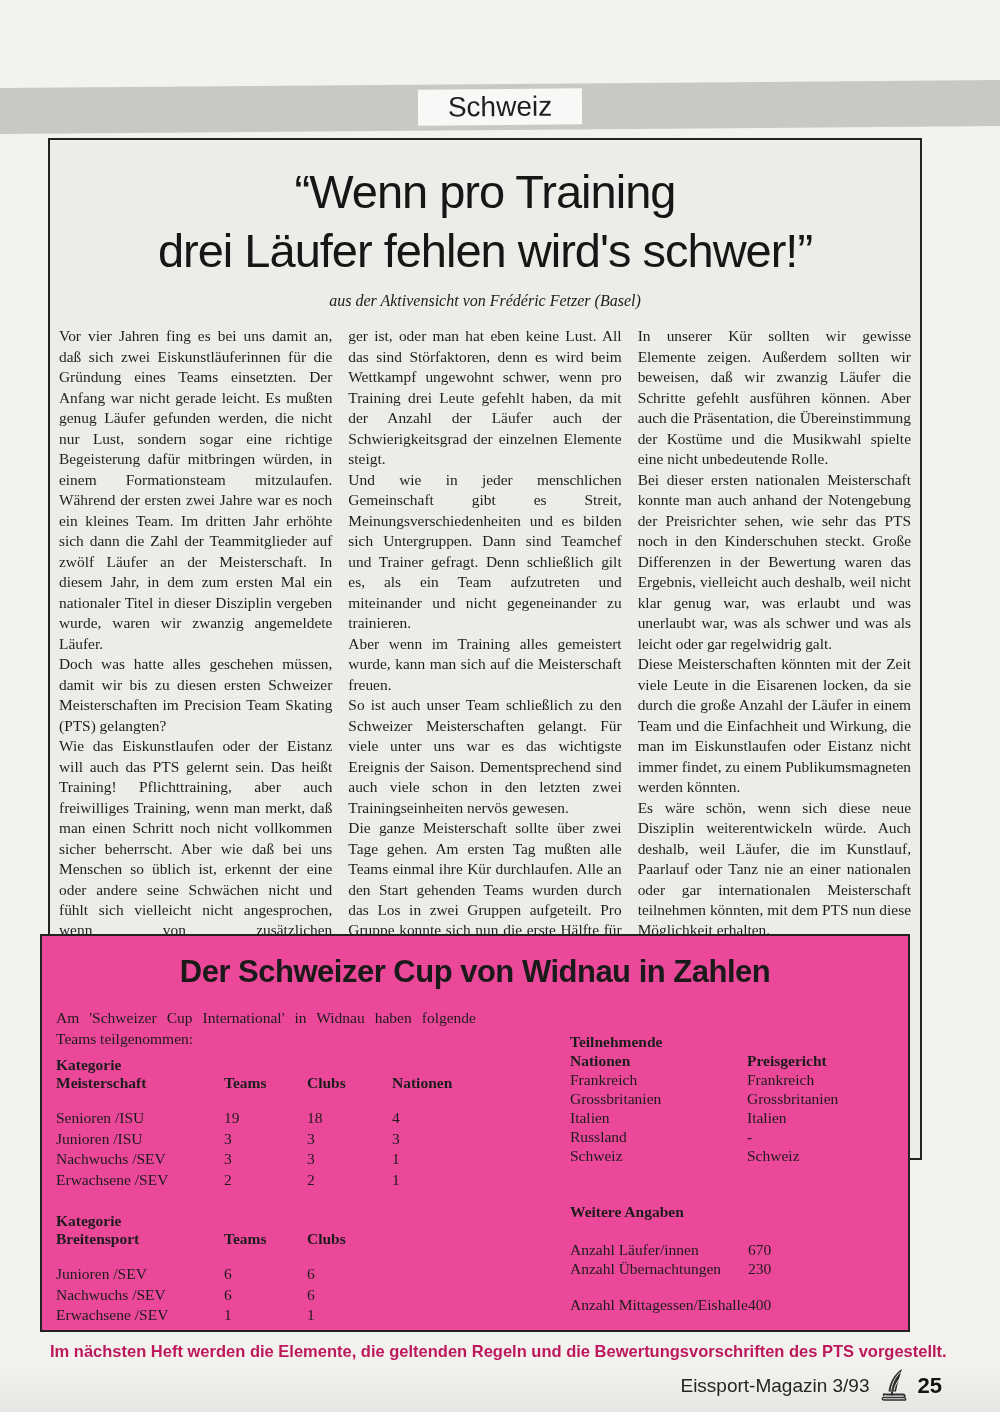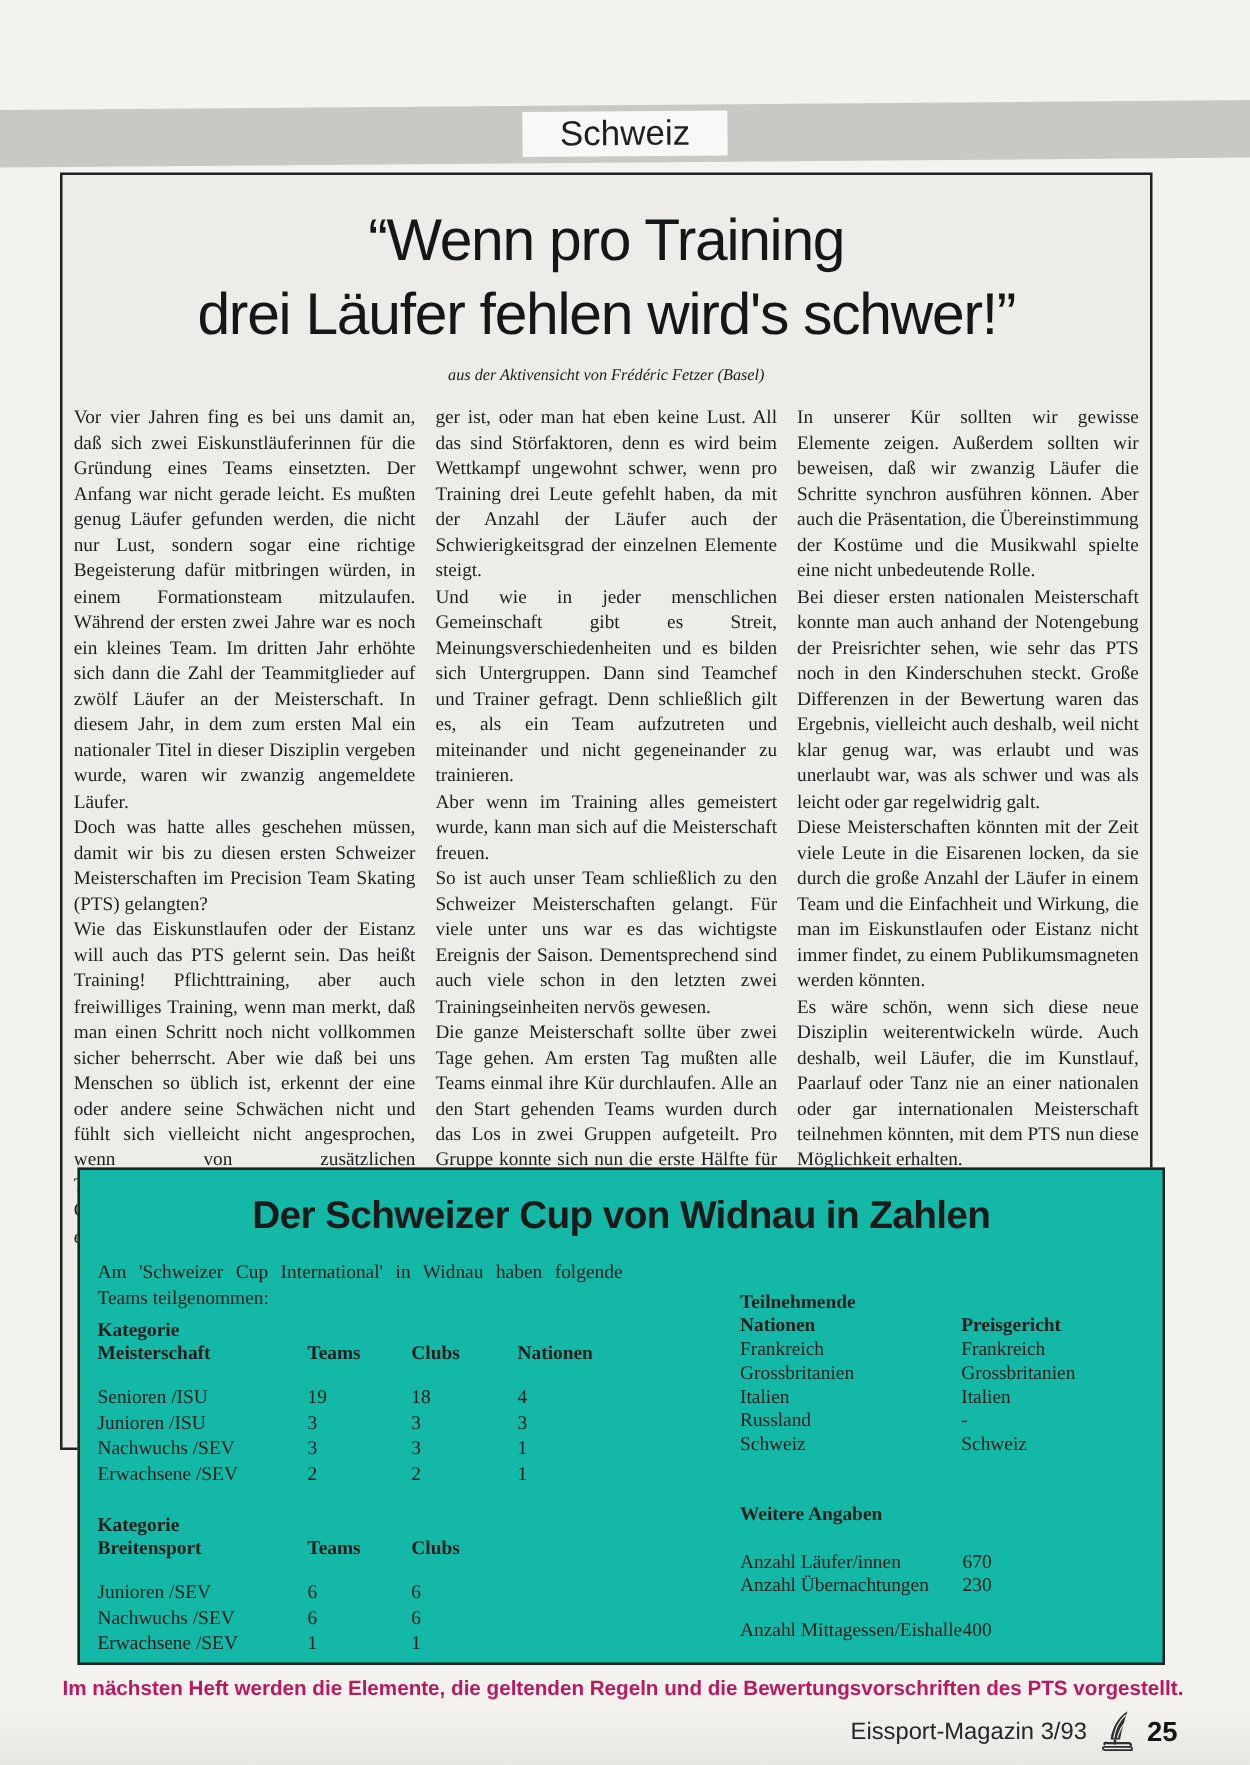--- a/index.html
+++ b/index.html
@@ -24,34 +24,34 @@
     border:2px solid #222; background:#edecE8; background:#edece8;
     box-sizing:border-box;
   }
   .headline {
     margin-top:22px; text-align:center;
     font-family:"Liberation Sans", sans-serif; font-size:47px; line-height:1.26;
     color:#161616; letter-spacing:-1px;
   }
   .byline {
     margin-top:12px; text-align:center; font-style:italic;
-    font-size:13px; color:#1b1b1b;
+    font-size:16px; color:#1b1b1b;
   }
   .cols {
     display:flex; gap:16px; margin-top:16px; padding:0 9px;
   }
   .col {
     flex:1; font-size:15.4px; line-height:1.33; text-align:justify;
     color:#1e1e1e;
   }
   .col p { margin:0; }
   
   .cup-box {
-    position:absolute; left:62px; top:934px; width:870px; height:398px;
-    border:2px solid #222; background:#14b8a6; box-sizing:border-box;
+    position:absolute; left:40px; top:934px; width:870px; height:398px;
+    border:2px solid #222; background:#ec4899; box-sizing:border-box;
     font-size:15.5px;
   }
   .cup-title {
     margin-top:18px; text-align:center;
     font-family:"Liberation Sans", sans-serif; font-weight:bold;
     font-size:31px; letter-spacing:-0.5px; color:#1a1a1a;
   }
   .cup-intro {
     position:absolute; left:14px; top:72px; width:420px;
     line-height:1.35; text-align:justify;
@@ -113,21 +113,21 @@
         <p>Wie das Eiskunstlaufen oder der Eistanz will auch das PTS gelernt sein. Das heißt Training! Pflichttraining, aber auch freiwilliges Training, wenn man merkt, daß man einen Schritt noch nicht vollkommen sicher beherrscht. Aber wie daß bei uns Menschen so üblich ist, erkennt der eine oder andere seine Schwächen nicht und fühlt sich vielleicht nicht angesprochen, wenn von zusätzlichen Trainingsmöglichkeiten gesprochen wird. Oder man kommt nicht ins Training, weil eine Party wichti-</p>
       </div>
       <div class="col">
         <p>ger ist, oder man hat eben keine Lust. All das sind Störfaktoren, denn es wird beim Wettkampf ungewohnt schwer, wenn pro Training drei Leute gefehlt haben, da mit der Anzahl der Läufer auch der Schwierigkeitsgrad der einzelnen Elemente steigt.</p>
         <p>Und wie in jeder menschlichen Gemeinschaft gibt es Streit, Meinungsverschiedenheiten und es bilden sich Untergruppen. Dann sind Teamchef und Trainer gefragt. Denn schließlich gilt es, als ein Team aufzutreten und miteinander und nicht gegeneinander zu trainieren.</p>
         <p>Aber wenn im Training alles gemeistert wurde, kann man sich auf die Meisterschaft freuen.</p>
         <p>So ist auch unser Team schließlich zu den Schweizer Meisterschaften gelangt. Für viele unter uns war es das wichtigste Ereignis der Saison. Dementsprechend sind auch viele schon in den letzten zwei Trainingseinheiten nervös gewesen.</p>
         <p>Die ganze Meisterschaft sollte über zwei Tage gehen. Am ersten Tag mußten alle Teams einmal ihre Kür durchlaufen. Alle an den Start gehenden Teams wurden durch das Los in zwei Gruppen aufgeteilt. Pro Gruppe konnte sich nun die erste Hälfte für das Goldfinal und die zweite Hälfte für das Silberfinal qualifizieren.</p>
       </div>
       <div class="col">
-        <p>In unserer Kür sollten wir gewisse Elemente zeigen. Außerdem sollten wir beweisen, daß wir zwanzig Läufer die Schritte synchron ausführen können. Aber auch die Präsentation, die Übereinstimmung der Kostüme und die Musikwahl spielte eine nicht unbedeutende Rolle.</p>
+        <p>In unserer Kür sollten wir gewisse Elemente zeigen. Außerdem sollten wir beweisen, daß wir zwanzig Läufer die Schritte gefehlt ausführen können. Aber auch die Präsentation, die Übereinstimmung der Kostüme und die Musikwahl spielte eine nicht unbedeutende Rolle.</p>
         <p>Bei dieser ersten nationalen Meisterschaft konnte man auch anhand der Notengebung der Preisrichter sehen, wie sehr das PTS noch in den Kinderschuhen steckt. Große Differenzen in der Bewertung waren das Ergebnis, vielleicht auch deshalb, weil nicht klar genug war, was erlaubt und was unerlaubt war, was als schwer und was als leicht oder gar regelwidrig galt.</p>
         <p>Diese Meisterschaften könnten mit der Zeit viele Leute in die Eisarenen locken, da sie durch die große Anzahl der Läufer in einem Team und die Einfachheit und Wirkung, die man im Eiskunstlaufen oder Eistanz nicht immer findet, zu einem Publikumsmagneten werden könnten.</p>
         <p>Es wäre schön, wenn sich diese neue Disziplin weiterentwickeln würde. Auch deshalb, weil Läufer, die im Kunstlauf, Paarlauf oder Tanz nie an einer nationalen oder gar internationalen Meisterschaft teilnehmen könnten, mit dem PTS nun diese Möglichkeit erhalten.</p>
       </div>
     </div>
   </section>
 
   <section class="cup-box">
     <div class="cup-title">Der Schweizer Cup von Widnau in Zahlen</div>
     <div class="cup-intro">Am 'Schweizer Cup International' in Widnau haben folgende Teams teilgenommen:</div>

